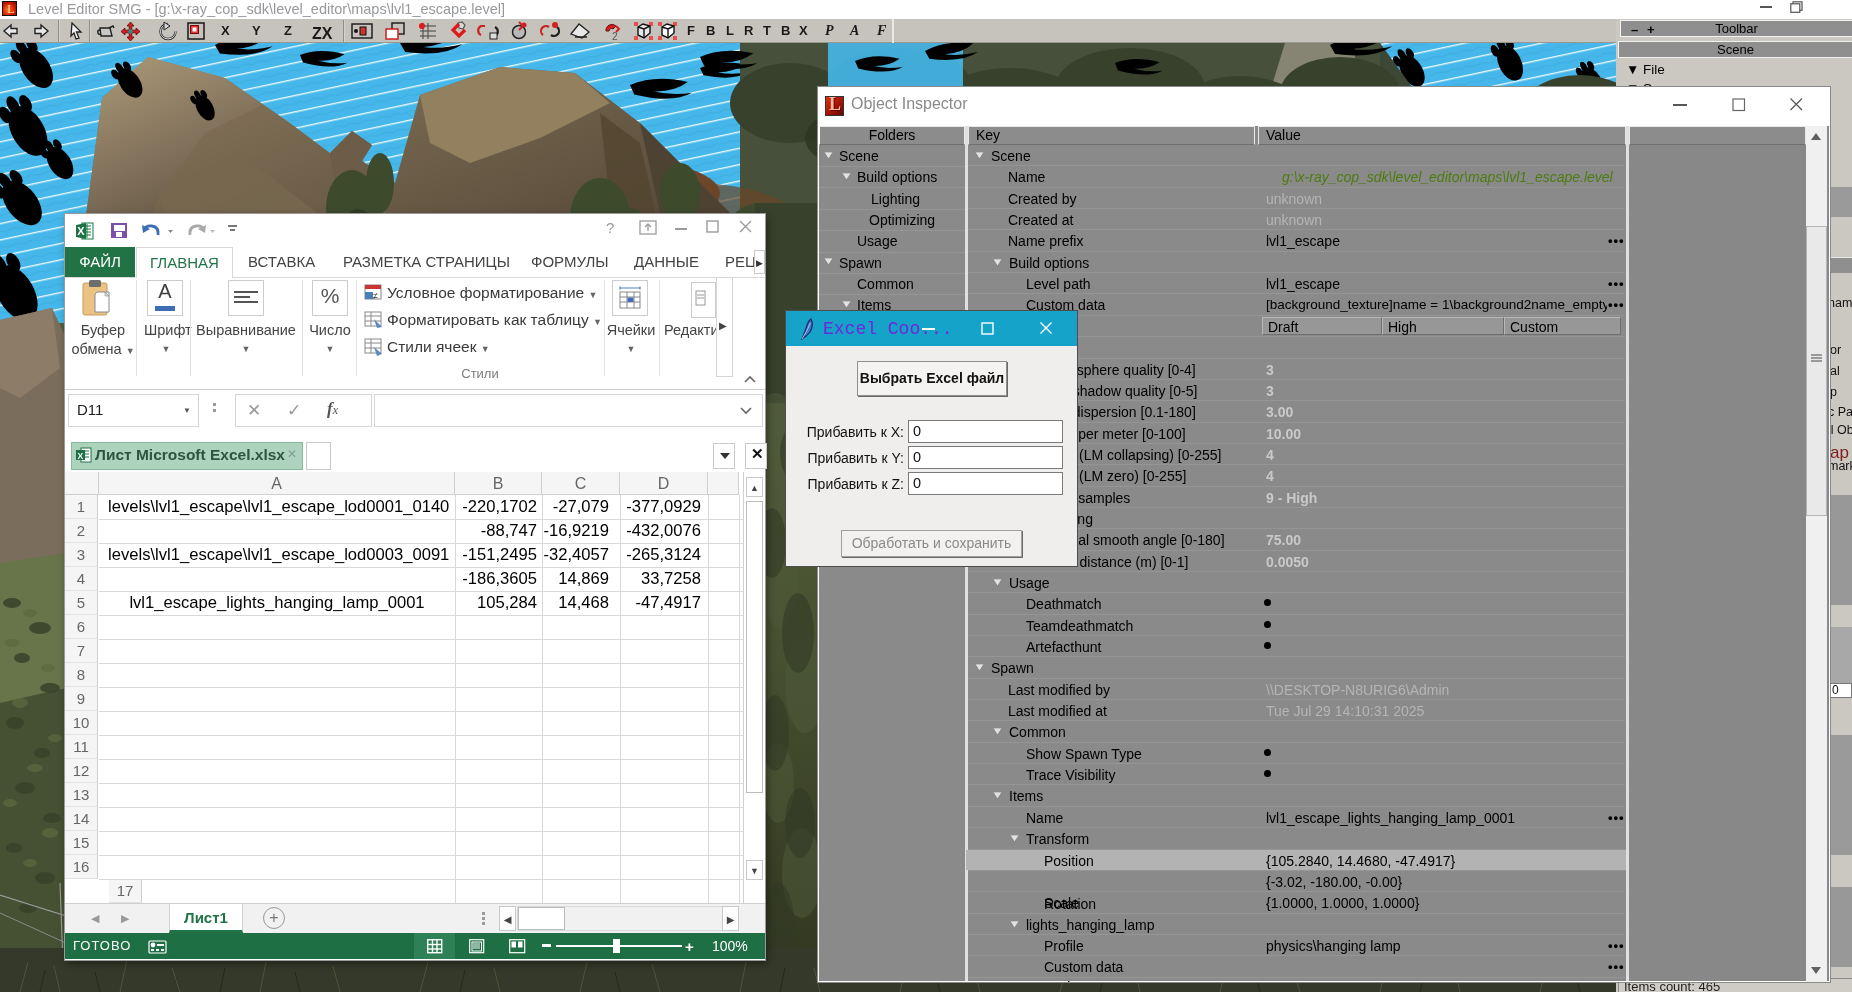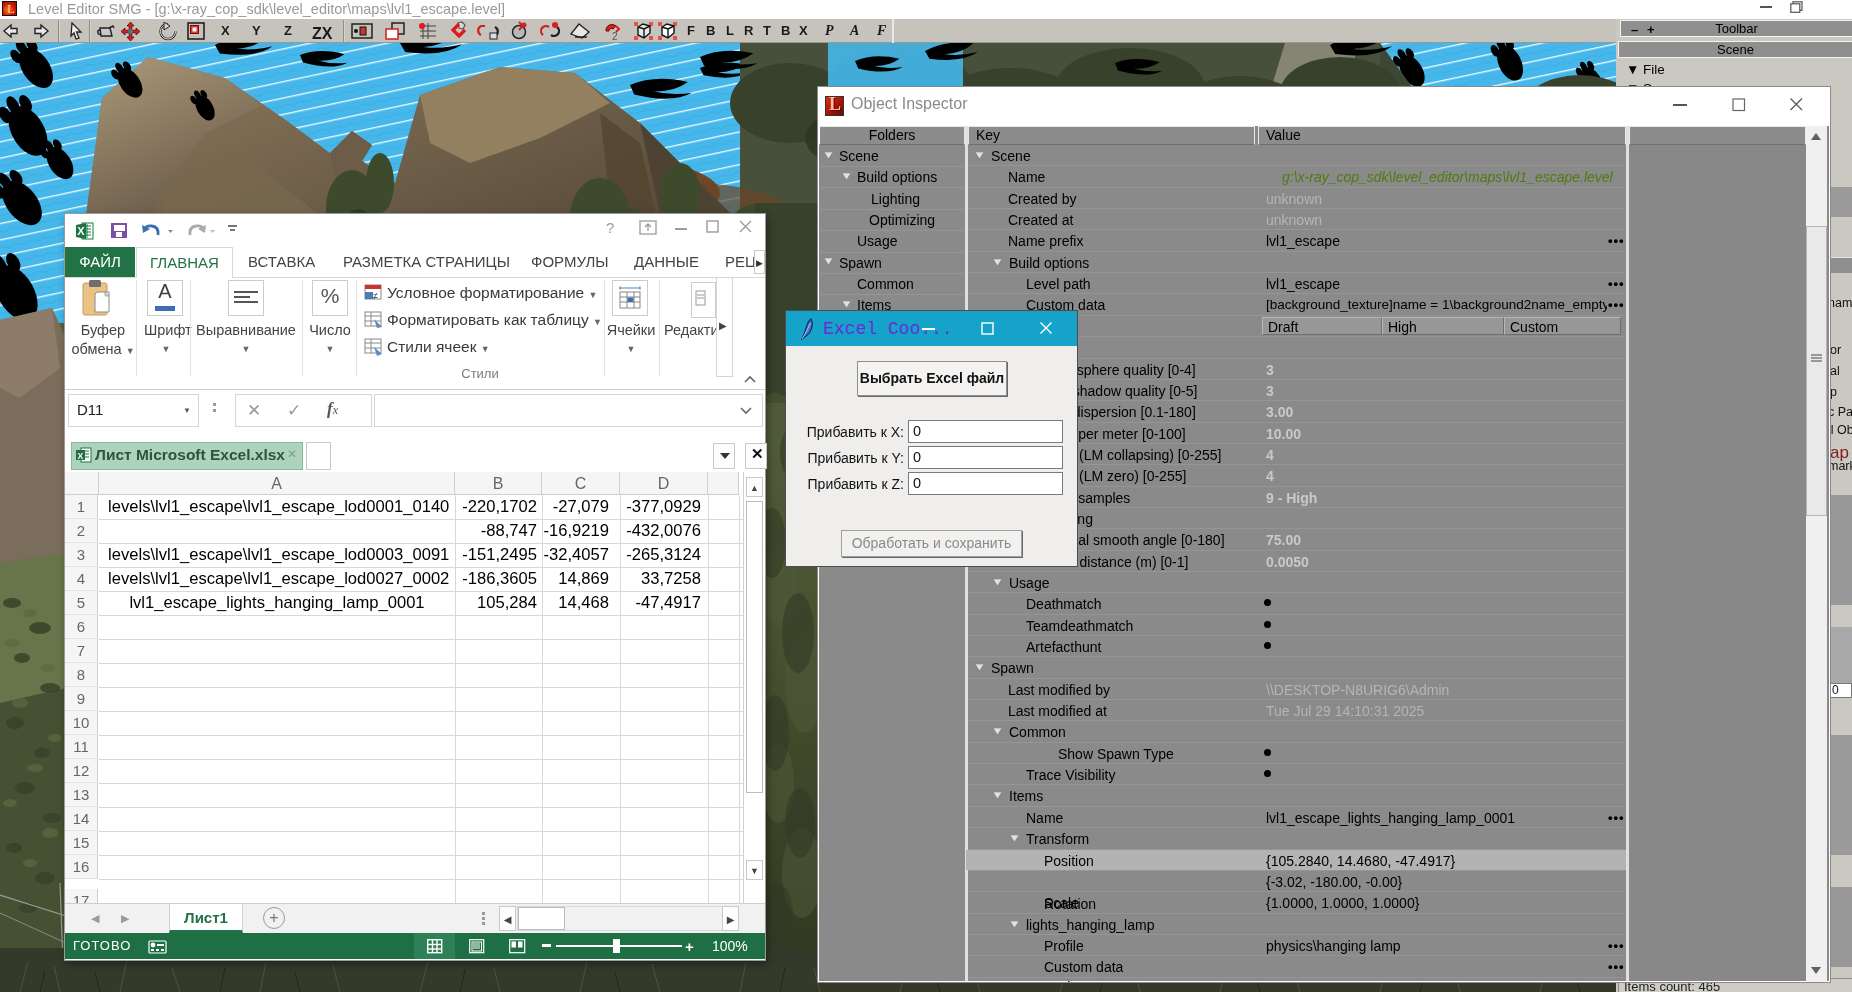--- a/index.html
+++ b/index.html
@@ -590,21 +590,21 @@
         <div class="rn" style="top:167px;">7</div>
         <div class="rn" style="top:191px;">8</div>
         <div class="rn" style="top:215px;">9</div>
         <div class="rn" style="top:239px;">10</div>
         <div class="rn" style="top:263px;">11</div>
         <div class="rn" style="top:287px;">12</div>
         <div class="rn" style="top:311px;">13</div>
         <div class="rn" style="top:335px;">14</div>
         <div class="rn" style="top:359px;">15</div>
         <div class="rn" style="top:383px;">16</div>
-        <div class="rn" style="top:417px;">17</div>
+        <div class="rn" style="top:407px;margin-left:44px;">17</div>
       <div class="glv" style="left:390px;"></div>
         <div class="glv" style="left:477px;"></div>
         <div class="glv" style="left:555px;"></div>
         <div class="glv" style="left:643px;"></div>
         <div class="glv" style="left:674px;"></div>
       <div class="glh" style="top:47px;"></div>
         <div class="glh" style="top:71px;"></div>
         <div class="glh" style="top:95px;"></div>
         <div class="glh" style="top:119px;"></div>
         <div class="glh" style="top:143px;"></div>
@@ -614,21 +614,20 @@
         <div class="glh" style="top:239px;"></div>
         <div class="glh" style="top:263px;"></div>
         <div class="glh" style="top:287px;"></div>
         <div class="glh" style="top:311px;"></div>
         <div class="glh" style="top:335px;"></div>
         <div class="glh" style="top:359px;"></div>
         <div class="glh" style="top:383px;"></div>
         <div class="glh" style="top:407px;"></div>
       <div class="ca" style="left:43px;top:23px;">levels\lvl1_escape\lvl1_escape_lod0001_0140</div>
       <div class="ca" style="left:43px;top:71px;">levels\lvl1_escape\lvl1_escape_lod0003_0091</div>
-      <div class="ca" style="left:43px;top:95px;">levels\lvl1_escape\lvl1_escape_lod0027_0002</div>
       <div class="ca" style="left:34px;top:119px;width:356px;text-align:center;">lvl1_escape_lights_hanging_lamp_0001</div>
       <div class="ca num" style="left:390px;top:23px;width:82px;">-220,1702</div>
       <div class="ca num" style="left:390px;top:47px;width:82px;">-88,747</div>
       <div class="ca num" style="left:390px;top:71px;width:82px;">-151,2495</div>
       <div class="ca num" style="left:390px;top:95px;width:82px;">-186,3605</div>
       <div class="ca num" style="left:390px;top:119px;width:82px;">105,284</div>
       <div class="ca num" style="left:477px;top:23px;width:67px;">-27,079</div>
       <div class="ca num" style="left:477px;top:47px;width:67px;">-16,9219</div>
       <div class="ca num" style="left:477px;top:71px;width:67px;">-32,4057</div>
       <div class="ca num" style="left:477px;top:95px;width:67px;">14,869</div>
@@ -847,21 +846,21 @@
       <div class="oiv" style="left:448px;top:595px;color:#b5b5b5;">\\DESKTOP-N8URIG6\Admin</div>
       <div class="abs" style="left:150px;top:633px;width:657px;height:1px;background:#959595;"></div>
       <div class="oik" style="left:190px;top:616px;">Last modified at</div>
       <div class="oiv" style="left:448px;top:616px;color:#b5b5b5;">Tue Jul 29 14:10:31 2025</div>
       <div class="abs" style="left:150px;top:655px;width:657px;height:1px;background:#959595;"></div>
       <svg class="abs" style="left:175px;top:641px;" width="9" height="8">
           <path d="M0 0 H9 L4.5 7 Z" fill="#e2e2e2" stroke="#787878" stroke-width="0.6"></path>
         </svg>
       <div class="oik" style="left:191px;top:637px;">Common</div>
       <div class="abs" style="left:150px;top:676px;width:657px;height:1px;background:#959595;"></div>
-      <div class="oik" style="left:208px;top:659px;margin-left:32px;">Show Spawn Type</div>
+      <div class="oik" style="left:208px;top:659px;">Show Spawn Type</div>
       <div class="abs" style="left:446px;top:662px;width:7px;height:7px;border-radius:50%;background:#000;"></div>
       <div class="abs" style="left:150px;top:697px;width:657px;height:1px;background:#959595;"></div>
       <div class="oik" style="left:208px;top:680px;">Trace Visibility</div>
       <div class="abs" style="left:446px;top:683px;width:7px;height:7px;border-radius:50%;background:#000;"></div>
       <div class="abs" style="left:150px;top:719px;width:657px;height:1px;background:#959595;"></div>
       <svg class="abs" style="left:175px;top:705px;" width="9" height="8">
           <path d="M0 0 H9 L4.5 7 Z" fill="#e2e2e2" stroke="#787878" stroke-width="0.6"></path>
         </svg>
       <div class="oik" style="left:191px;top:701px;">Items</div>
       <div class="abs" style="left:150px;top:740px;width:657px;height:1px;background:#959595;"></div>

